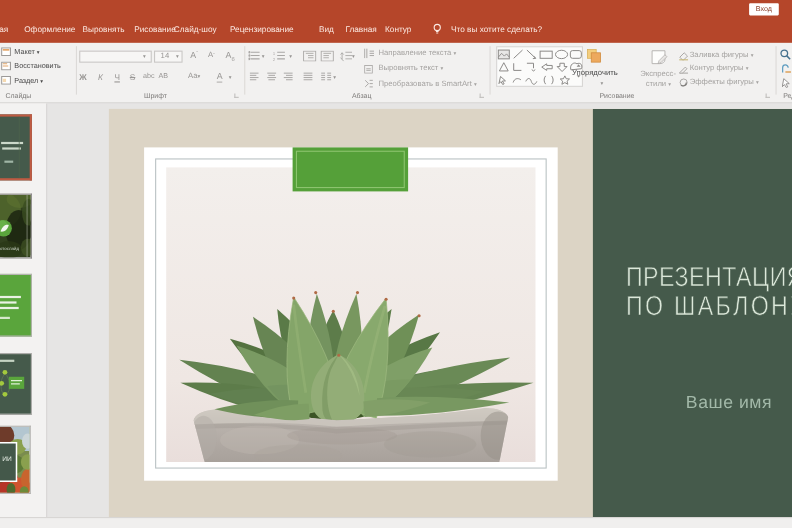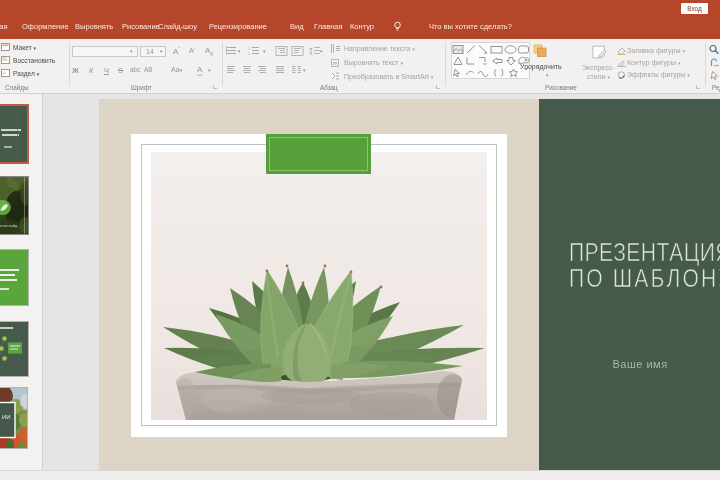--- a/index.html
+++ b/index.html
@@ -23,41 +23,41 @@
 .thumb{position:absolute;overflow:hidden}
 
 #slide{position:absolute;left:99px;top:99px;width:621px;height:371px;background:#dcd4c5;overflow:hidden}
 #frame{position:absolute;left:31.5px;top:35px;width:376px;height:303px;background:#ffffff}
 #frameline{position:absolute;left:10px;top:10px;right:10px;bottom:11px;border:1px solid #bac2c4}
 #photo{position:absolute;left:20.5px;top:18px;width:336px;height:268px}
 #gtab{position:absolute;left:167px;top:35px;width:105px;height:40px;background:#55a039}
 #gtabline{position:absolute;left:3px;top:3px;right:3px;bottom:3px;border:1px solid #8cc46e}
 #gpanel{position:absolute;left:439.5px;top:0;width:183px;height:371px;background:#455a4b}
 #stitle{position:absolute;left:30px;top:141px;width:300px;color:#dce8da;font-size:25px;line-height:25.5px;letter-spacing:0.5px;white-space:nowrap;transform:scaleX(0.845);transform-origin:0 0;-webkit-text-stroke:0.6px #455a4b}
-#sname{position:absolute;left:74px;top:258.5px;color:#a3b9a9;font-size:11px;letter-spacing:0.5px}
+#sname{position:absolute;left:85px;top:258.5px;color:#a3b9a9;font-size:16px;letter-spacing:0.5px}
 
 #status{position:absolute;left:0;top:470px;width:720px;height:10px;background:#f0efee;border-top:1px solid #d8d6d4}
 </style></head>
 <body>
 <div id="head">
   <div id="signin">Вход</div>
   <div class="tab" style="left:-21px">Главная</div>
   <div class="tab" style="left:22px">Оформление</div>
   <div class="tab" style="left:75px">Выровнять</div>
   <div class="tab" style="left:122px">Рисование</div>
   <div class="tab" style="left:158px">Слайд-шоу</div>
   <div class="tab" style="left:209px">Рецензирование</div>
   <div class="tab" style="left:290px">Вид</div>
   <div class="tab" style="left:314px">Главная</div>
   <div class="tab" style="left:350px">Контур</div>
   <svg class="abs" style="left:393px;top:21px" width="9" height="11" viewBox="0 0 9 11">
       <circle cx="4.5" cy="4" r="2.8" fill="none" stroke="#fce9e2" stroke-width="1"></circle>
       <path d="M3.3 7.5h2.4M3.6 9h1.8" stroke="#fce9e2" stroke-width="1" fill="none"></path>
     </svg>
-  <div class="tab" style="left:429px">Что вы хотите сделать?</div>
+  <div class="tab" style="left:410px">Что вы хотите сделать?</div>
 </div>
 
 <div id="ribbon">
 
   <svg class="abs" style="left:1px;top:4px" width="9" height="8">
       <rect x="0.5" y="0.5" width="8" height="7" fill="#fff" stroke="#9c9a98"></rect>
       <rect x="1.5" y="1.5" width="6" height="1.6" fill="#e4a66a"></rect>
     </svg>
   <div class="rtxt" style="left:13px;top:4.5px">Макет <span style="font-size:5px">▾</span></div>
   <svg class="abs" style="left:1px;top:17px" width="9" height="8">

